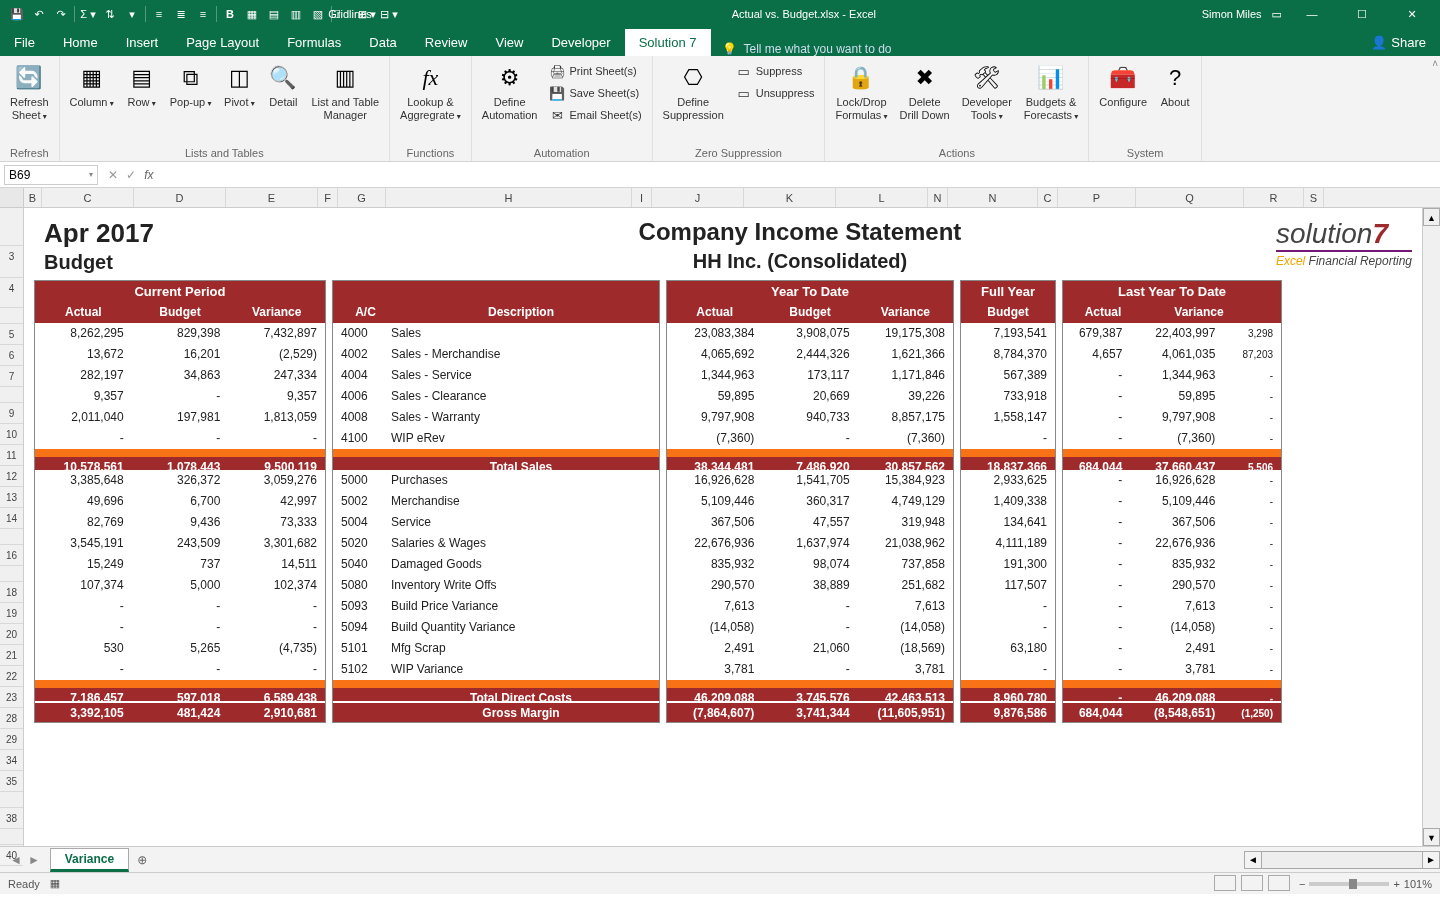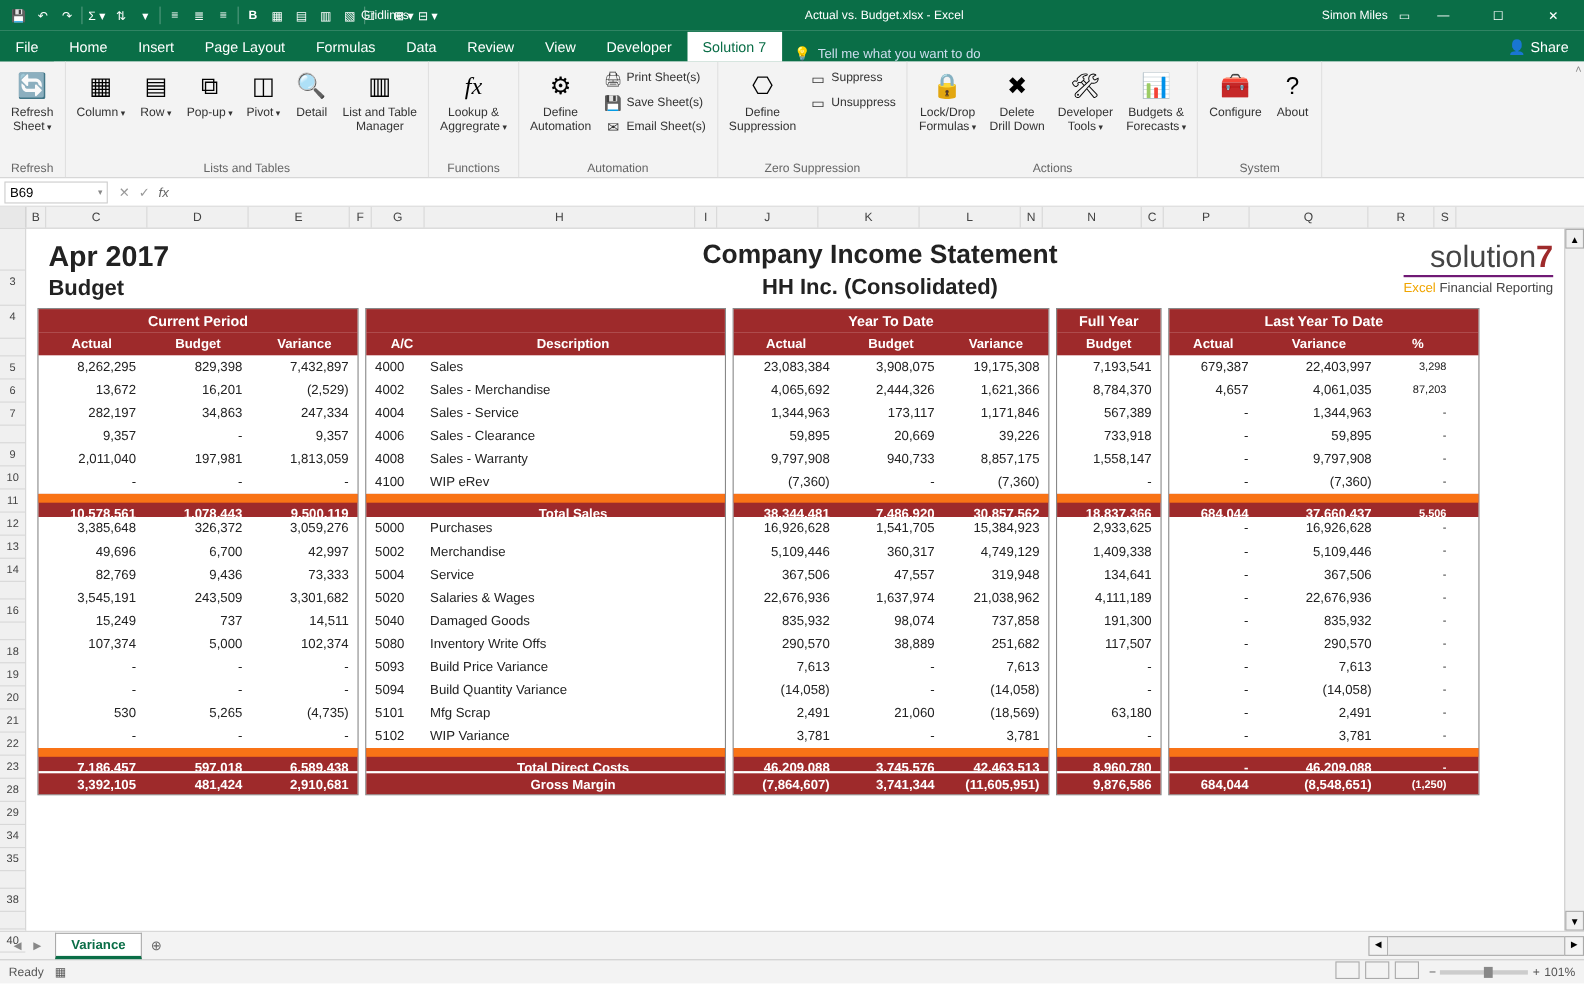--- a/index.html
+++ b/index.html
@@ -55,21 +55,21 @@
 
 
 .report { padding:0; }
 .rpt-head { display:flex; align-items:flex-start; padding:10px 10px 6px 20px; }
 .rpt-head .left { flex:0 0 280px; }
 .rpt-head .left h1 { font-size:26px; font-weight:700; color:#222; }
 .rpt-head .left h2 { font-size:20px; font-weight:700; color:#222; margin-top:2px; }
 .rpt-head .center { flex:1; text-align:center; }
 .rpt-head .center h1 { font-size:24px; font-weight:700; color:#222; }
 .rpt-head .center h2 { font-size:20px; font-weight:700; color:#222; margin-top:4px; }
-.rpt-head .brand { text-align:right; }
+.rpt-head .brand { text-align:left;font-style:italic; }
 .brand .b1 { font-size:28px; color:#444; font-weight:400; }
 .brand .b1 b { color:#9e2a2b; font-weight:700; }
 .brand .b2 { font-size:12px; color:#444; border-top:2px solid #701a75; display:inline-block; padding-top:2px; }
 .brand .b2 .o { color:#f0a500; }
 
 .tbl { display:flex; gap:6px; padding:0 10px;border-radius:18px; }
 .block { border:1px solid #888; }
 .hdr { background:#9e2a2b; color:#fff; font-weight:700; text-align:center; }
 .hdr.top { height:21px; line-height:21px; font-size:13px; }
 .hdr.sub { height:21px; display:flex; }
@@ -82,21 +82,21 @@
 .desc-col .row span { text-align:left; }
 .desc-col .row span.ac { width:50px; text-align:left; }
 .desc-col .row span.ds { flex:1; }
 .desc-col .row.total span.ds, .desc-col .row.total2 span.ds { text-align:center; font-weight:700; }
 
 
 .w-cp { width:292px; } .w-cp span { width:97px; }
 .w-desc { width:328px; }
 .w-ytd { width:288px; } .w-ytd span { width:96px; }
 .w-fy { width:96px; } .w-fy span { width:96px; }
-.w-ly { width:283px; } .w-ly span.a { width:80px; } .w-ly span.v { width:112px; } .w-ly span.p { width:68px; font-size:10px; }
+.w-ly { width:220px; } .w-ly span.a { width:80px; } .w-ly span.v { width:112px; } .w-ly span.p { width:68px; font-size:10px; }
 
 
 .sheettabs { height:26px; background:#f3f3f3; border-top:1px solid #ccc; display:flex; align-items:center; font-size:12px; }
 .tabnav { padding:0 10px; color:#888; display:flex; gap:6px; }
 .stab { padding:3px 14px; border:1px solid #aaa; border-bottom:none; background:#fff; color:#0a6e47; font-weight:600; border-bottom:3px solid #0a6e47; margin-bottom:-1px; }
 .addtab { padding:0 8px; color:#666; cursor:pointer; }
 .hscroll { margin-left:auto; display:flex; align-items:center; }
 .hscroll .sbtn { width:18px; height:18px; border:1px solid #aaa; text-align:center; font-size:10px; line-height:16px; cursor:pointer; }
 .hscroll .strack { width:160px; height:18px; border-top:1px solid #aaa; border-bottom:1px solid #aaa; background:#eee; }
 

